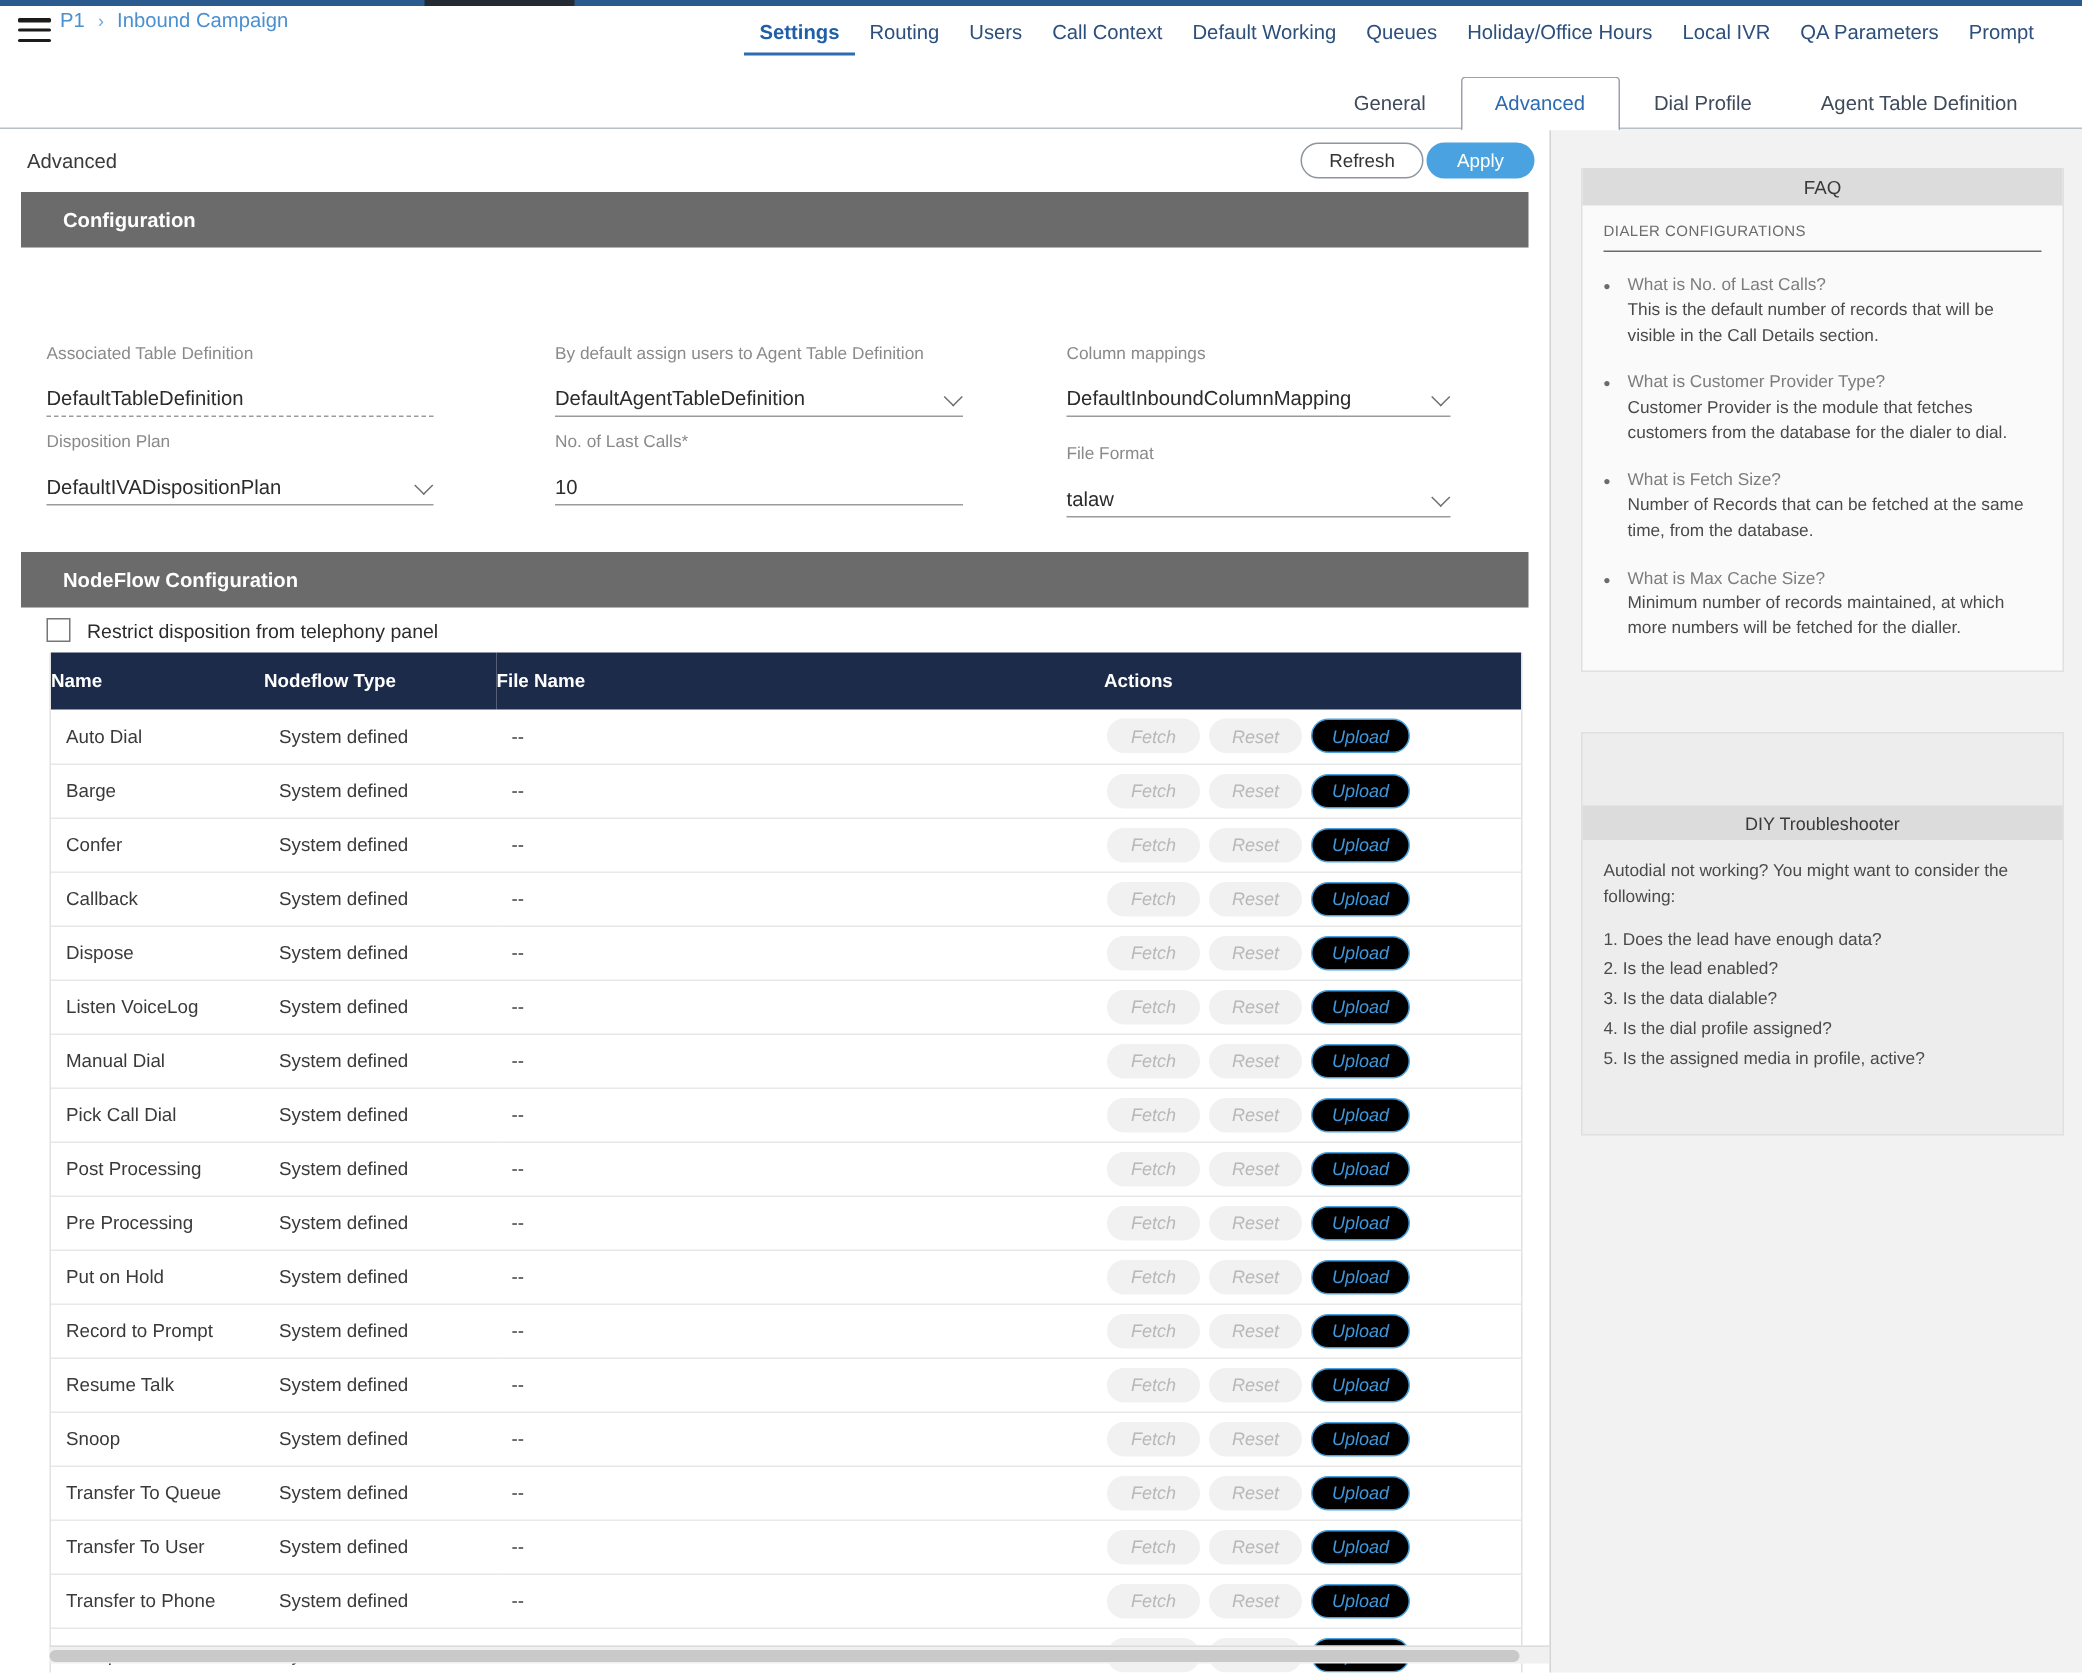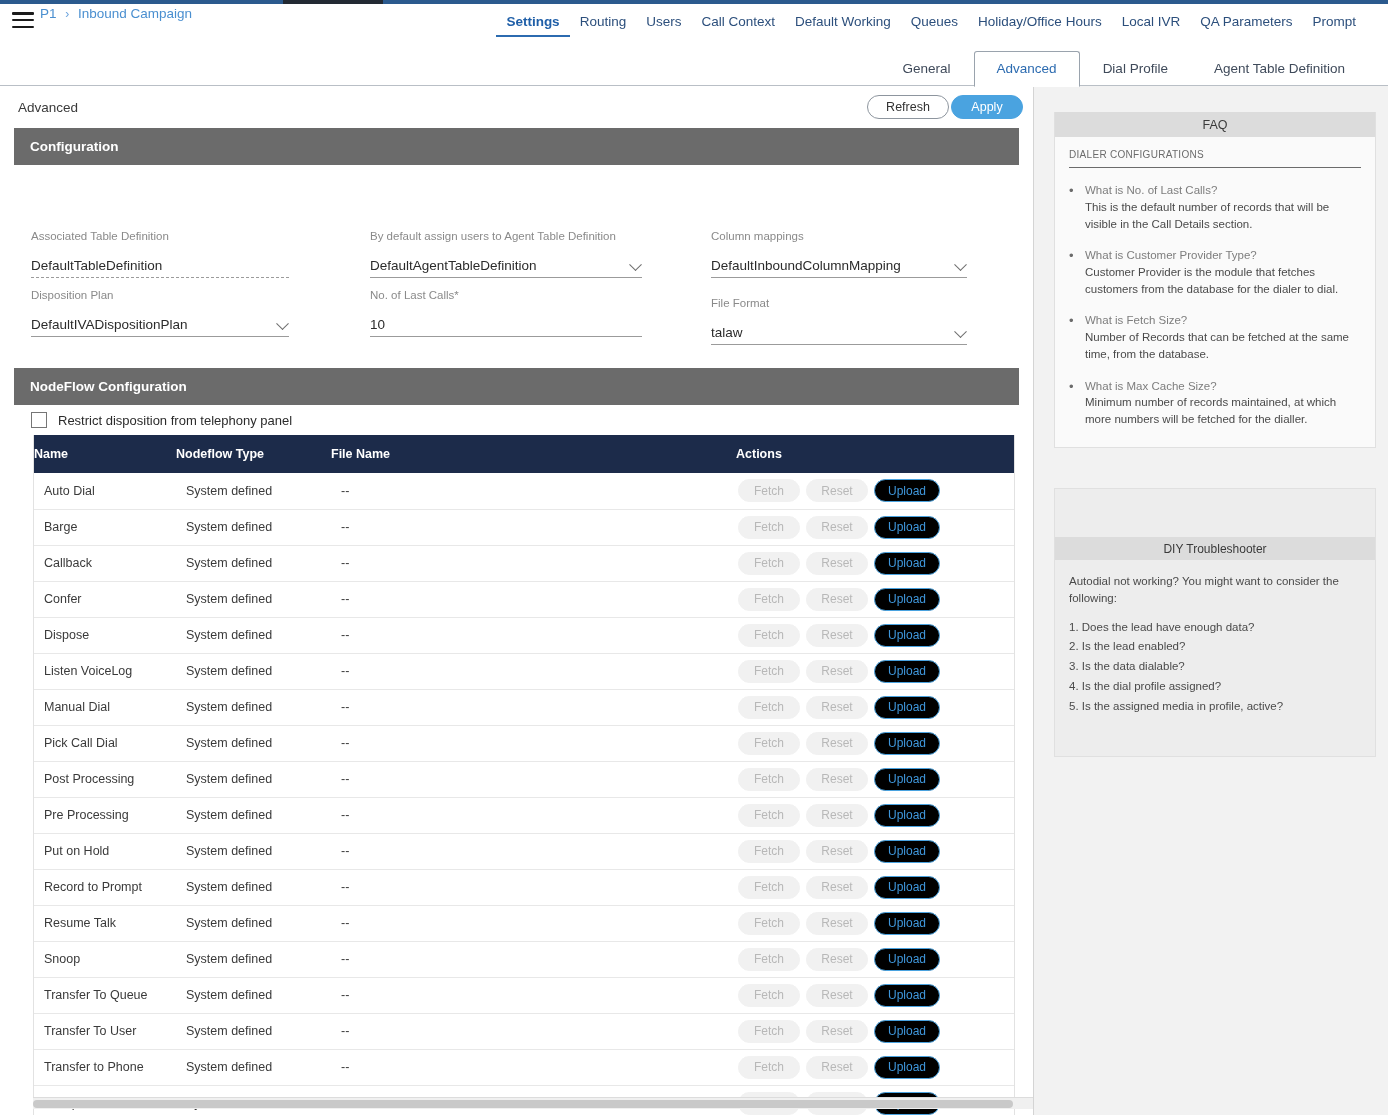--- a/index.html
+++ b/index.html
@@ -62,21 +62,21 @@
   .btn-pill {
     position: absolute; height: 24px; border-radius: 13px; font-size: 12.5px;
     display: flex; align-items: center; justify-content: center; cursor: pointer;
     font-family: "Liberation Sans", sans-serif;
   }
   #btn-refresh { right: 84px; top: 9px; width: 82px; border: 1px solid #8d959e; background: #fff; color: #333; }
   #btn-apply  { right: 10px; top: 9px; width: 72px; border: 1px solid #4aa3e0; background: #4aa3e0; color: #fff; }
 
   .section-bar {
     margin: 0 14px; height: 37px; background: #6b6b6b; color: #ffffff;
-    display: flex; align-items: center; padding-left: 16px; font-size: 13.5px; font-weight: bold;
+    display: flex; align-items: center; padding-left: 28px; font-size: 13.5px; font-weight: bold;
   }
 
   
   #config-form { position: relative; height: 150px; margin-top: 25px; }
   .field { position: absolute; }
   .field-label { font-size: 11.5px; color: #8a8a8a; margin-bottom: 11px; white-space: nowrap; margin-top: 40px; }
   .field-ctl {
     position: relative; height: 25px; display: flex; align-items: flex-end;
     border-bottom: 1px solid #9b9b9b;
   }
@@ -107,21 +107,21 @@
   tbody tr:last-child td { border-bottom: none; }
   .col-name { width: 142px; }
   .col-type { width: 155px; }
   .col-file { width: 405px; }
   .col-actions { width: auto; }
 
   .actions-cell { padding: 0 !important; }
   .actions-inner { display: flex; align-items: center; gap: 6px; padding-left: 2px; }
   .btn-sm {
     height: 23px; border-radius: 12px; font-size: 12px; display: inline-flex;
-    align-items: center; justify-content: center; font-family: "Liberation Sans", sans-serif;
+    align-items: center; justify-content: center; font-family: "Liberation Sans", sans-serif; font-style: italic;
   }
   .btn-disabled { width: 62px; background: #f1f1f1; border: 1px solid #f1f1f1; color: #b8b8b8; cursor: default; }
   .btn-upload { width: 66px; background: #000000; border: 1px solid #4aa3e0; color: #3f97dc; cursor: pointer; }
 
   
   #hscroll-track {
     position: absolute; left: 33px; bottom: 6px; width: 1000px; height: 12px;
     background: #f0f0f0; border-top: 1px solid #dcdcdc; cursor: pointer;
   }
   #hscroll-thumb { position: absolute; left: 0; top: 2px; width: 980px; height: 8px; background: #c9c9c9; border-radius: 4px; cursor: pointer; }
@@ -289,33 +289,33 @@
             <td class="col-file">--</td>
             <td class="col-actions actions-cell">
               <div class="actions-inner">
                 <span class="btn-sm btn-disabled">Fetch</span>
                 <span class="btn-sm btn-disabled">Reset</span>
                 <span class="btn-sm btn-upload">Upload</span>
               </div>
             </td>
           </tr>
           <tr>
+            <td class="col-name">Confer</td>
+            <td class="col-type">System defined</td>
+            <td class="col-file">--</td>
+            <td class="col-actions actions-cell">
+              <div class="actions-inner">
+                <span class="btn-sm btn-disabled">Fetch</span>
+                <span class="btn-sm btn-disabled">Reset</span>
+                <span class="btn-sm btn-upload">Upload</span>
+              </div>
+            </td>
+          </tr>
+          <tr>
             <td class="col-name">Callback</td>
-            <td class="col-type">System defined</td>
-            <td class="col-file">--</td>
-            <td class="col-actions actions-cell">
-              <div class="actions-inner">
-                <span class="btn-sm btn-disabled">Fetch</span>
-                <span class="btn-sm btn-disabled">Reset</span>
-                <span class="btn-sm btn-upload">Upload</span>
-              </div>
-            </td>
-          </tr>
-          <tr>
-            <td class="col-name">Confer</td>
             <td class="col-type">System defined</td>
             <td class="col-file">--</td>
             <td class="col-actions actions-cell">
               <div class="actions-inner">
                 <span class="btn-sm btn-disabled">Fetch</span>
                 <span class="btn-sm btn-disabled">Reset</span>
                 <span class="btn-sm btn-upload">Upload</span>
               </div>
             </td>
           </tr>

